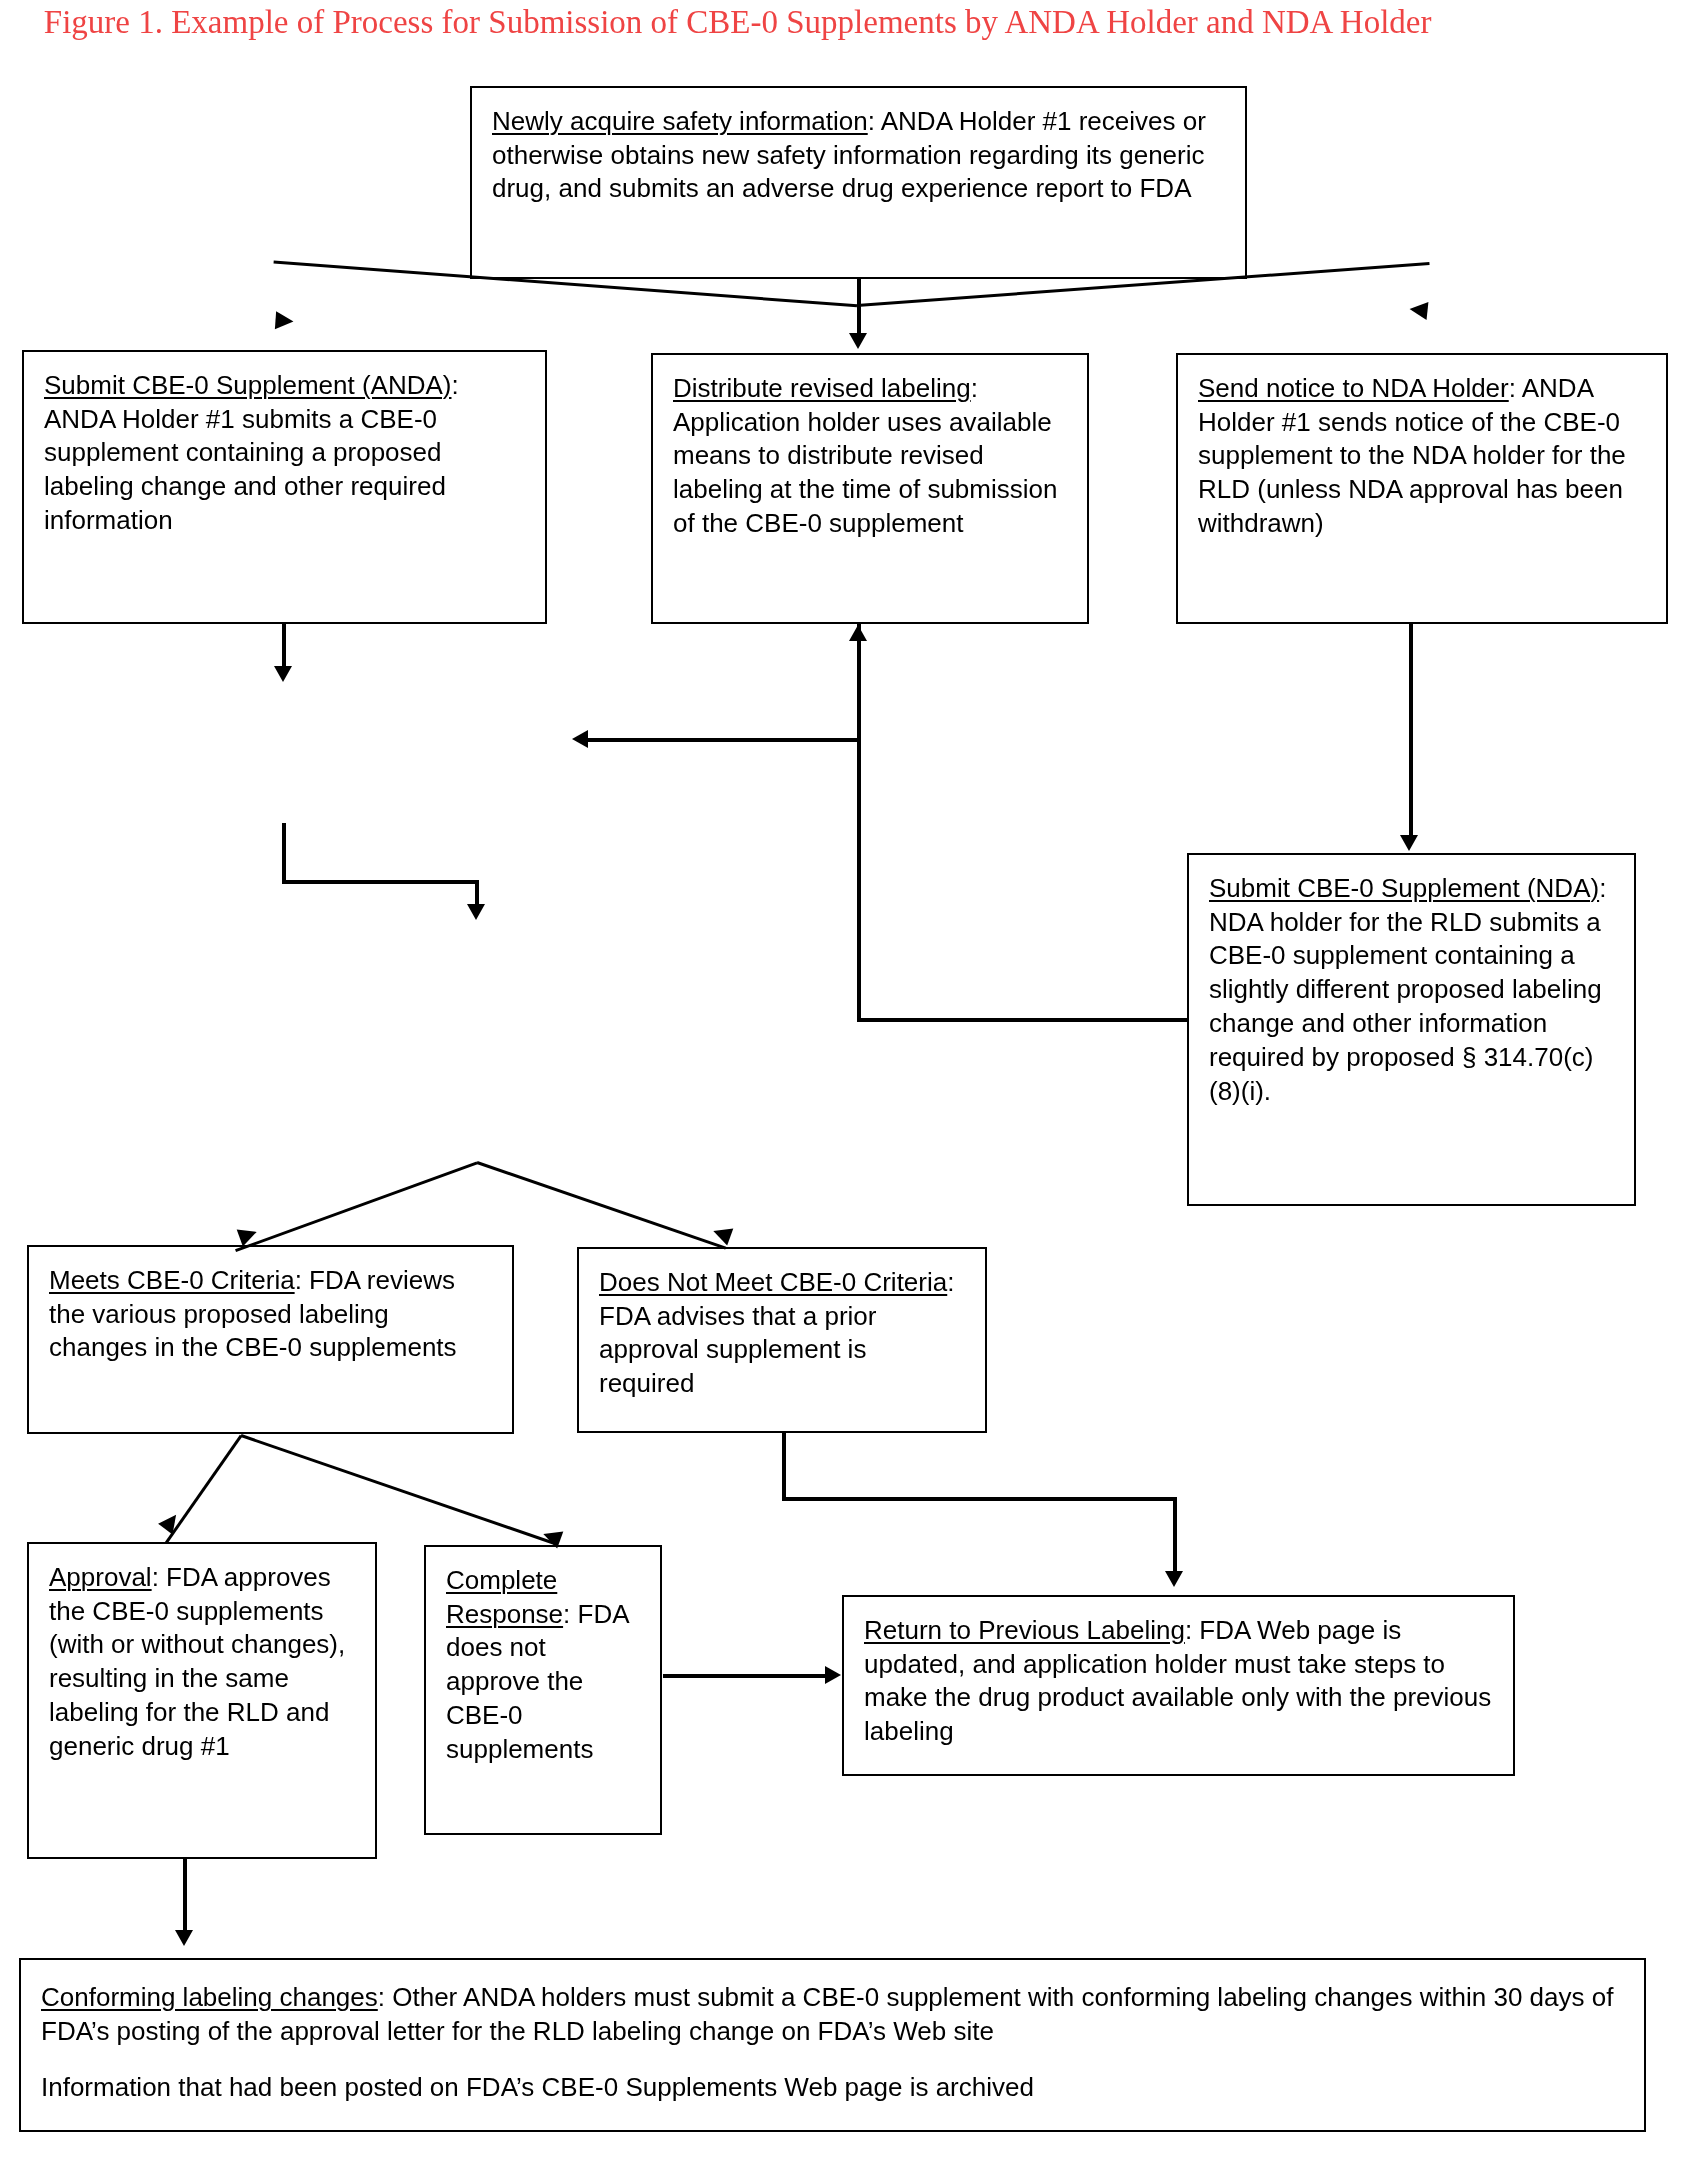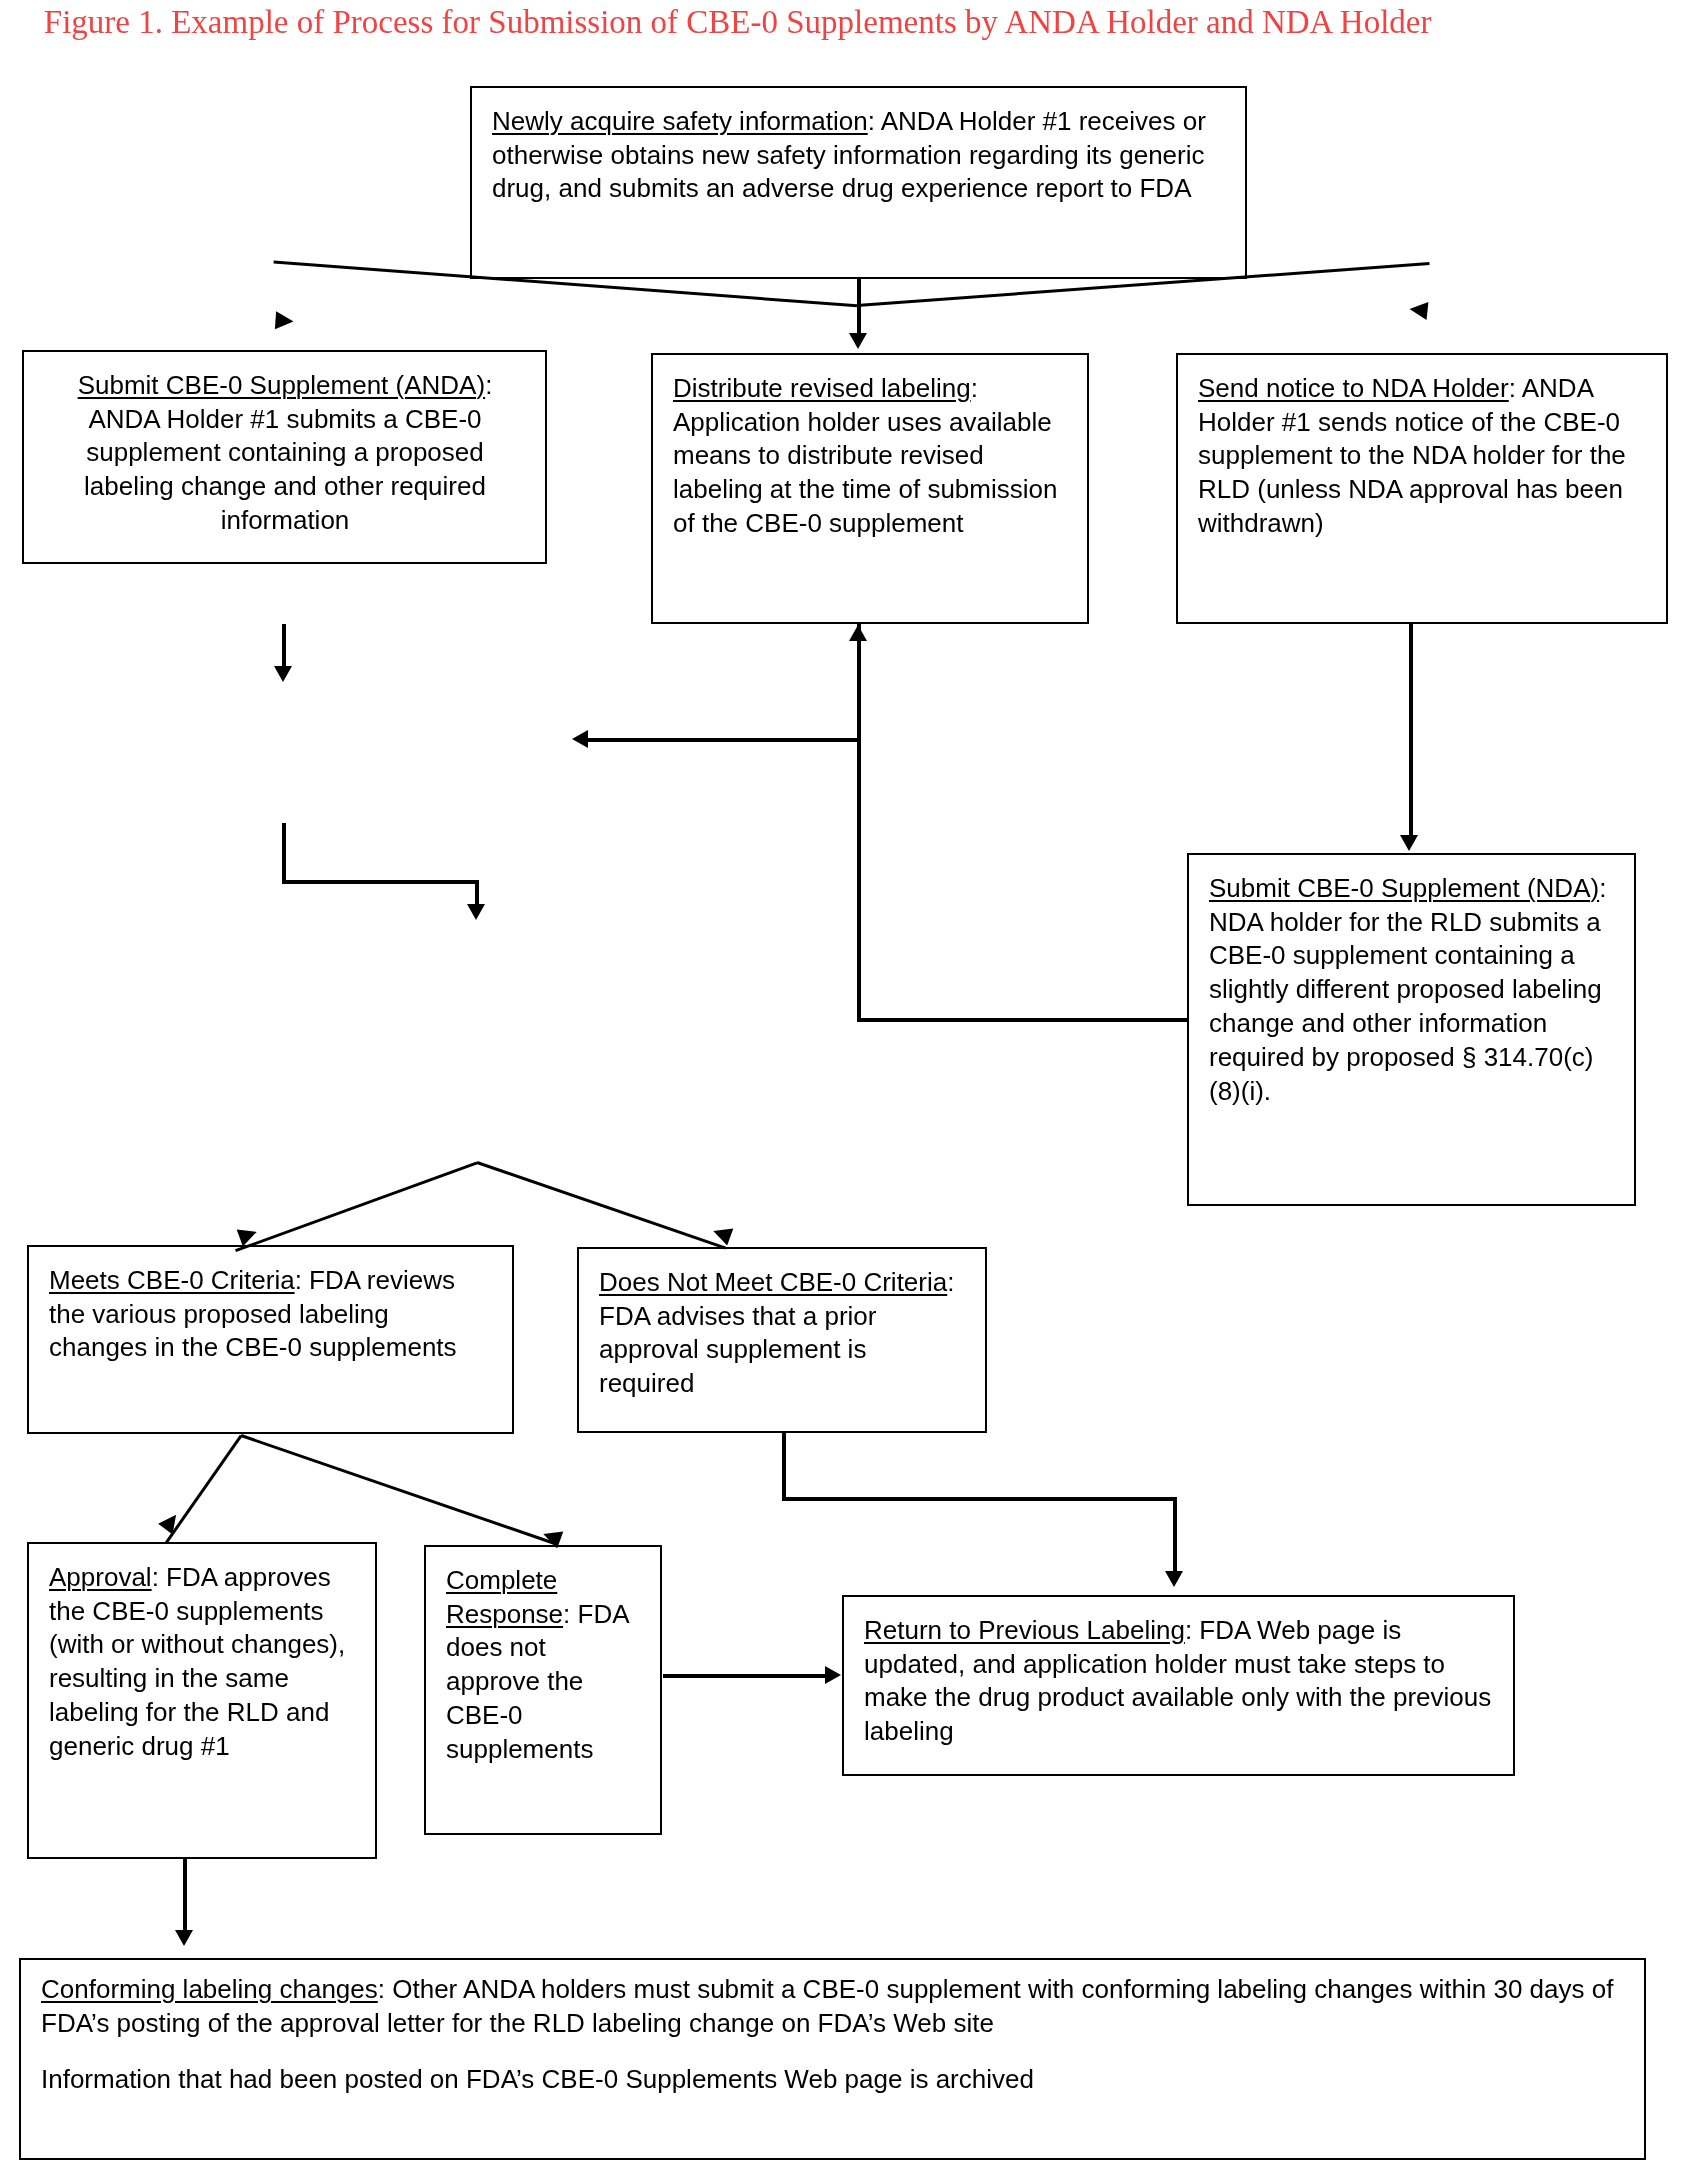--- a/index.html
+++ b/index.html
@@ -89,21 +89,21 @@
 <body>
 
 <div id="page">
 
   <div id="figure-title">Figure 1.  Example of Process for Submission of CBE-0 Supplements by ANDA Holder and NDA Holder</div>
 
   <div class="node" style="left:470px; top:86px; width:777px; height:193px;">
     <p><span class="u">Newly acquire safety information</span><span>:  ANDA Holder #1 receives or otherwise obtains new safety information regarding its generic drug, and submits an adverse drug experience report to FDA</span></p>
   </div>
 
-  <div class="node" style="left:22px; top:350px; width:525px; height:214px;text-align:center;">
+  <div class="node" style="left:22px; top:350px; width:525px; height:274px;">
     <p><span class="u">Submit CBE-0 Supplement (ANDA)</span><span>:  ANDA Holder #1 submits a CBE-0 supplement containing a proposed labeling change and other required information</span></p>
   </div>
 
   <div class="node" style="left:651px; top:353px; width:438px; height:271px;">
     <p><span class="u">Distribute revised labeling</span><span>: Application holder uses available means to distribute revised labeling at the time of submission of the CBE-0 supplement</span></p>
   </div>
 
   <div class="node" style="left:1176px; top:353px; width:492px; height:271px;">
     <p><span class="u">Send notice to NDA Holder</span><span>: ANDA Holder #1 sends notice of the CBE-0 supplement to the NDA holder for the RLD (unless NDA approval has been withdrawn)</span></p>
   </div>
@@ -127,21 +127,21 @@
   </div>
 
   <div class="node" style="left:424px; top:1545px; width:238px; height:290px;">
     <p><span class="u">Complete Response</span><span>: FDA does not approve the CBE-0 supplements</span></p>
   </div>
 
   <div class="node" style="left:842px; top:1595px; width:673px; height:181px;">
     <p><span class="u">Return to Previous Labeling</span><span>:  FDA Web page is updated, and application holder must take steps to make the drug product available only with the previous labeling</span></p>
   </div>
 
-  <div class="node" style="left:19px; top:1958px; width:1627px; height:202px; padding-top:5px;">
+  <div class="node" style="left:19px; top:1958px; width:1627px; height:174px; padding-top:13px;">
     <p><span class="u">Conforming labeling changes</span><span>:  Other ANDA holders must submit a CBE-0 supplement with conforming labeling changes within 30 days of FDA’s posting of the approval letter for the RLD labeling change on FDA’s Web site</span></p>
     <p style="margin-top:22px;"><span>Information that had been posted on FDA’s CBE-0 Supplements Web page is archived</span></p>
   </div>
 
   <div class="ln v" style="left:857px; top:279px; height:25px; width:3.8px;"></div>
 
   <div class="ln v" style="left:857px; top:279px; height:55px; width:3.8px;"></div>
   <div class="ah down" style="left:849px; top:333px;"></div>
 
   <div class="diag" style="left:857px; top:304px; width:585px; transform: rotate(184.3deg);"></div>

